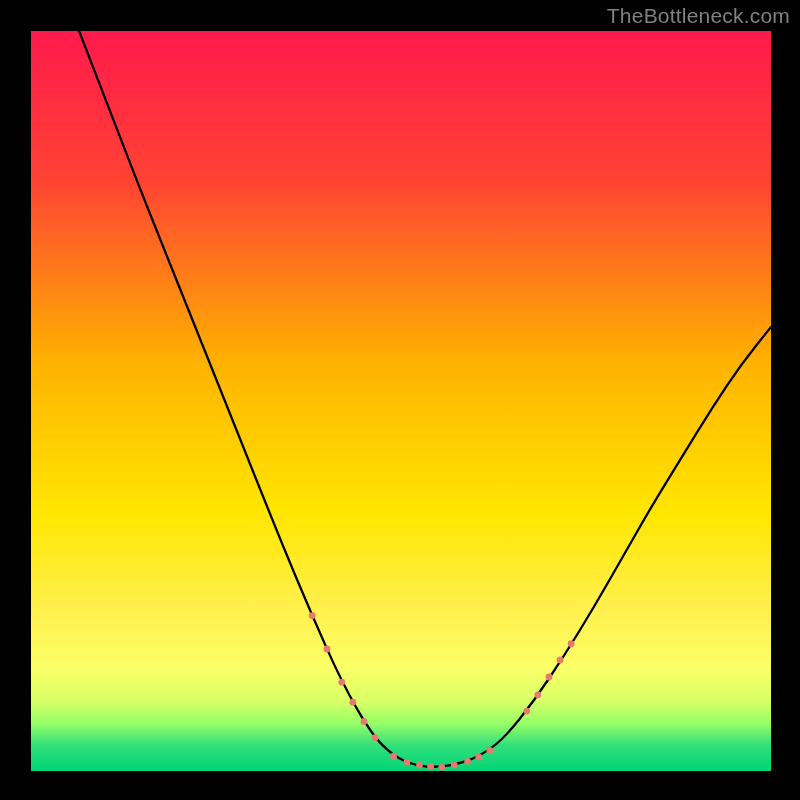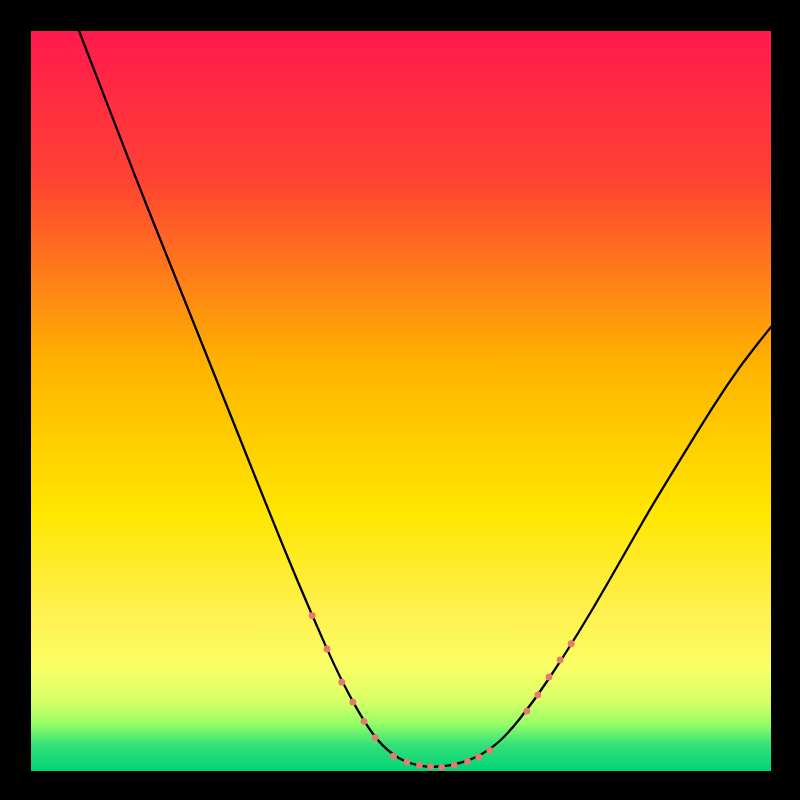--- a/index.html
+++ b/index.html
@@ -70,13 +70,14 @@
         <circle cx="447.70" cy="725.94" r="3.4" fill="#e77a6f"></circle>
         <circle cx="458.80" cy="719.28" r="3.4" fill="#e77a6f"></circle>
         <circle cx="495.80" cy="680.06" r="3.4" fill="#e77a6f"></circle>
         <circle cx="506.90" cy="663.78" r="3.4" fill="#e77a6f"></circle>
         <circle cx="518.00" cy="646.02" r="3.4" fill="#e77a6f"></circle>
         <circle cx="529.10" cy="629.00" r="3.4" fill="#e77a6f"></circle>
         <circle cx="540.20" cy="612.72" r="3.4" fill="#e77a6f"></circle>
       </g>
   </svg>
 
+  <div class="watermark">TheBottleneck.com</div>
 </div>
 
 </body></html>

